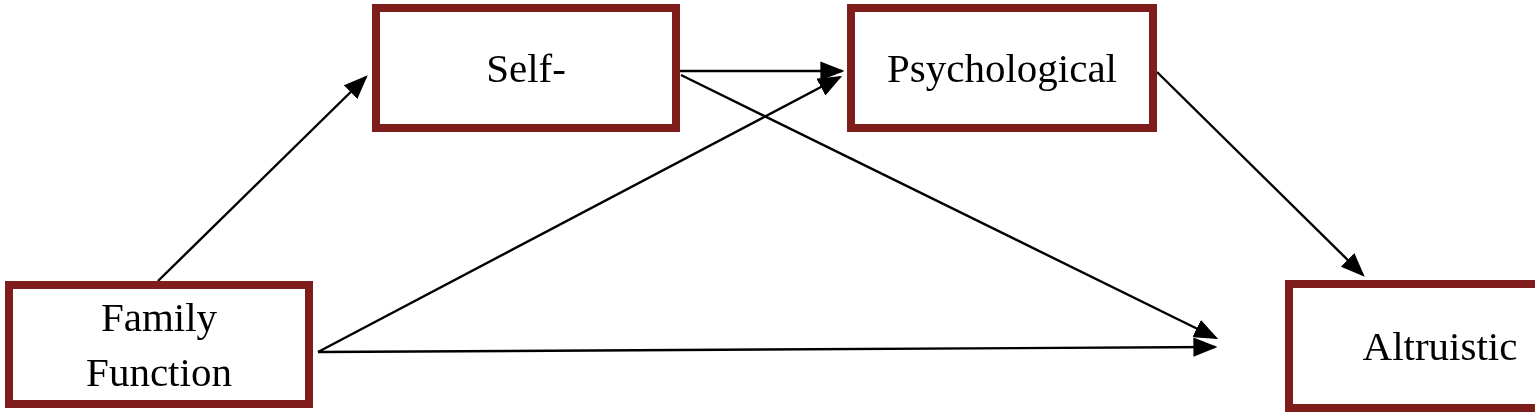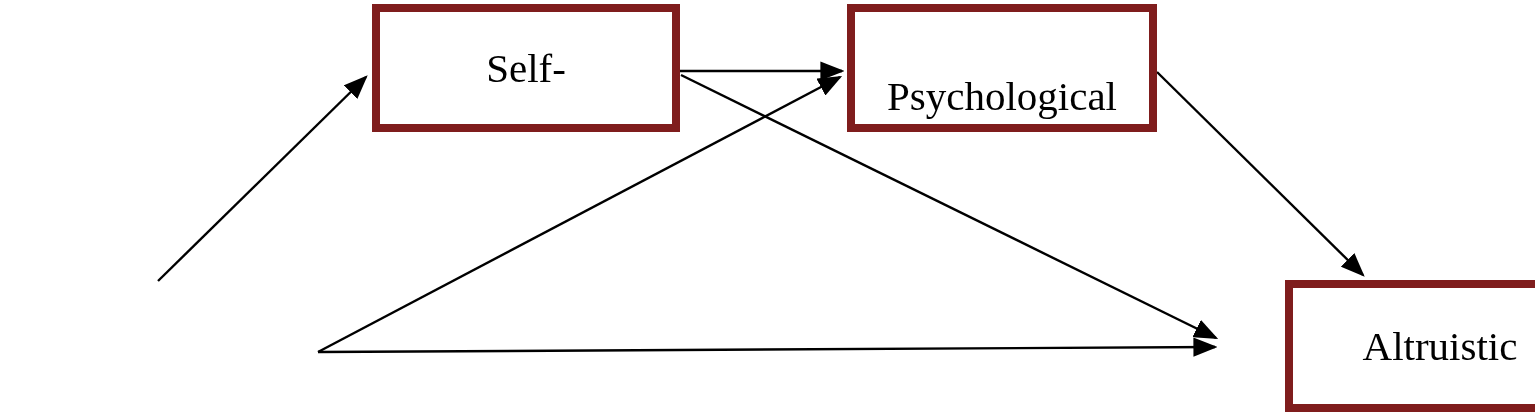--- a/index.html
+++ b/index.html
@@ -63,26 +63,30 @@
 
     <line class="edge" x1="681" y1="75" x2="1216" y2="338" marker-end="url(#arrowhead)"></line>
 
     <line class="edge" x1="318" y1="352" x2="840" y2="77" marker-end="url(#arrowhead)"></line>
 
     <line class="edge" x1="318" y1="352" x2="1215" y2="347" marker-end="url(#arrowhead)"></line>
 
     <line class="edge" x1="1157" y1="72" x2="1363" y2="275" marker-end="url(#arrowhead)"></line>
   </svg>
 
+  <div class="node" style="left:5px; top:281px; width:308px; height:127px;">
+    <span>Family</span>
+    <span>Function</span>
+  </div>
 
   <div class="node" style="left:372px; top:4px; width:308px; height:128px;">
     <span>Self-</span>
   </div>
 
-  <div class="node" style="left:847px; top:4px; width:310px; height:128px;justify-content:flex-end;">
+  <div class="node" style="left:847px; top:4px; width:310px; height:128px;">
     <span>Psychological</span>
   </div>
 
   <div class="node" style="left:1285px; top:280px; width:310px; height:132px;">
     <span>Altruistic</span>
   </div>
 
 </div>
 
 </body></html>

